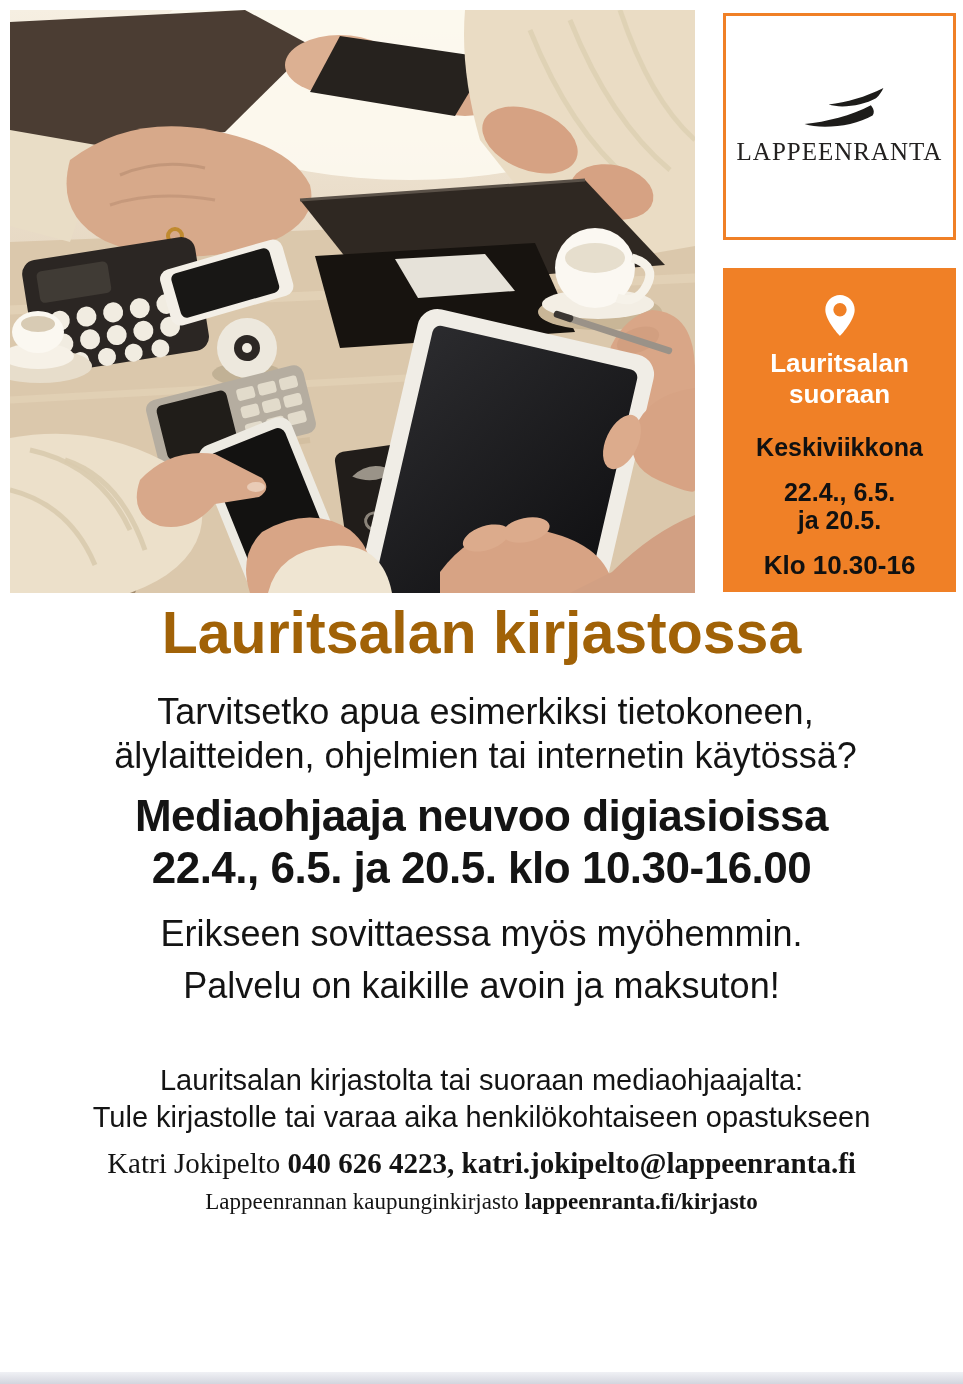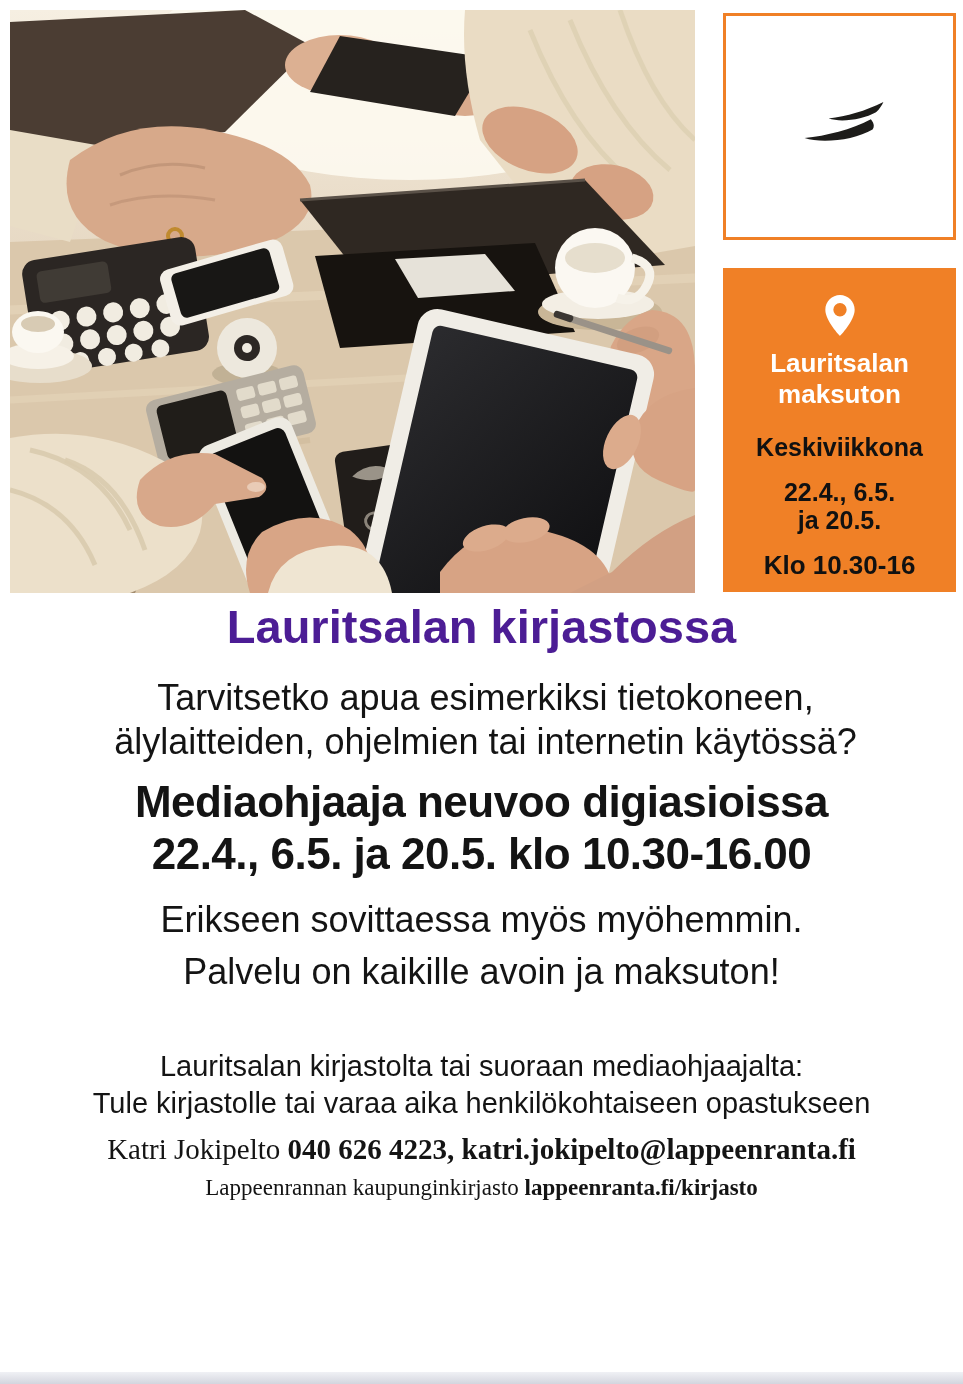--- a/index.html
+++ b/index.html
@@ -72,22 +72,22 @@
     text-align:center; color:#141414;
   }
   .title {
     color:#F57A1D; font-weight:bold;
     font-size:106px; line-height:1.16;
     letter-spacing:0px;
     margin-top:6px;
     white-space:nowrap;
   }
   .subtitle {
-    color:#4c1d95; font-weight:bold;
-    font-size:47px; line-height:1.15;
+    color:#a16207; font-weight:bold;
+    font-size:59px; line-height:1.15;
     white-space:nowrap;
   }
   .intro {
     font-size:36px; line-height:44px;
     margin-top:22px;
     padding-left:8px;
   }
   .highlight {
     font-size:44px; line-height:52px; font-weight:bold;
     margin-top:12px;
@@ -274,32 +274,33 @@
   </svg>
 </div>
 
 <div class="logo-box">
   <div class="logo-wave">
     <svg viewBox="0 0 160 70">
       <path d="M156,0 C124,16 92,25 60,29 C82,36 120,31 143,18 C149,13 153,6 156,0 Z" fill="#1d1c1a"></path>
       <path d="M134,30 C100,48 56,59 18,63 C48,73 105,67 137,48 C141,42 139,36 134,30 Z" fill="#1d1c1a"></path>
     </svg>
   </div>
+  <div class="logo-wordmark">LAPPEENRANTA</div>
 </div>
 
 <div class="info-box">
   <div class="pin">
     <svg viewBox="0 0 36 48">
       <path fill-rule="evenodd" fill="#ffffff" d="M18,1 C9,1 1.5,8.5 1.5,17.5 C1.5,30 18,47 18,47 C18,47 34.5,30 34.5,17.5 C34.5,8.5 27,1 18,1 Z
            M18,25 A7.5,7.5 0 1 1 18,10 A7.5,7.5 0 1 1 18,25 Z"></path>
     </svg>
   </div>
   <div class="info-location">
     <div>Lauritsalan</div>
-    <div>maksuton</div>
+    <div>suoraan</div>
   </div>
   <div class="info-weekday">Keskiviikkona</div>
   <div class="info-dates">
     <div>22.4., 6.5.</div>
     <div>ja 20.5.</div>
   </div>
   <div class="info-time">Klo 10.30-16</div>
 </div>
 
 <div class="content">

